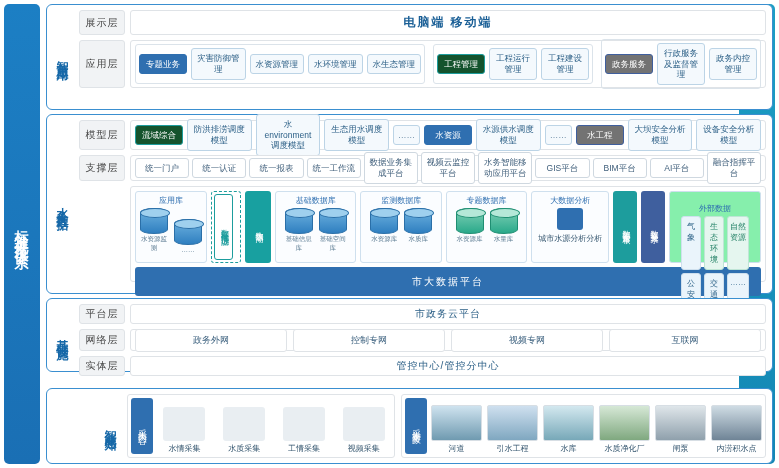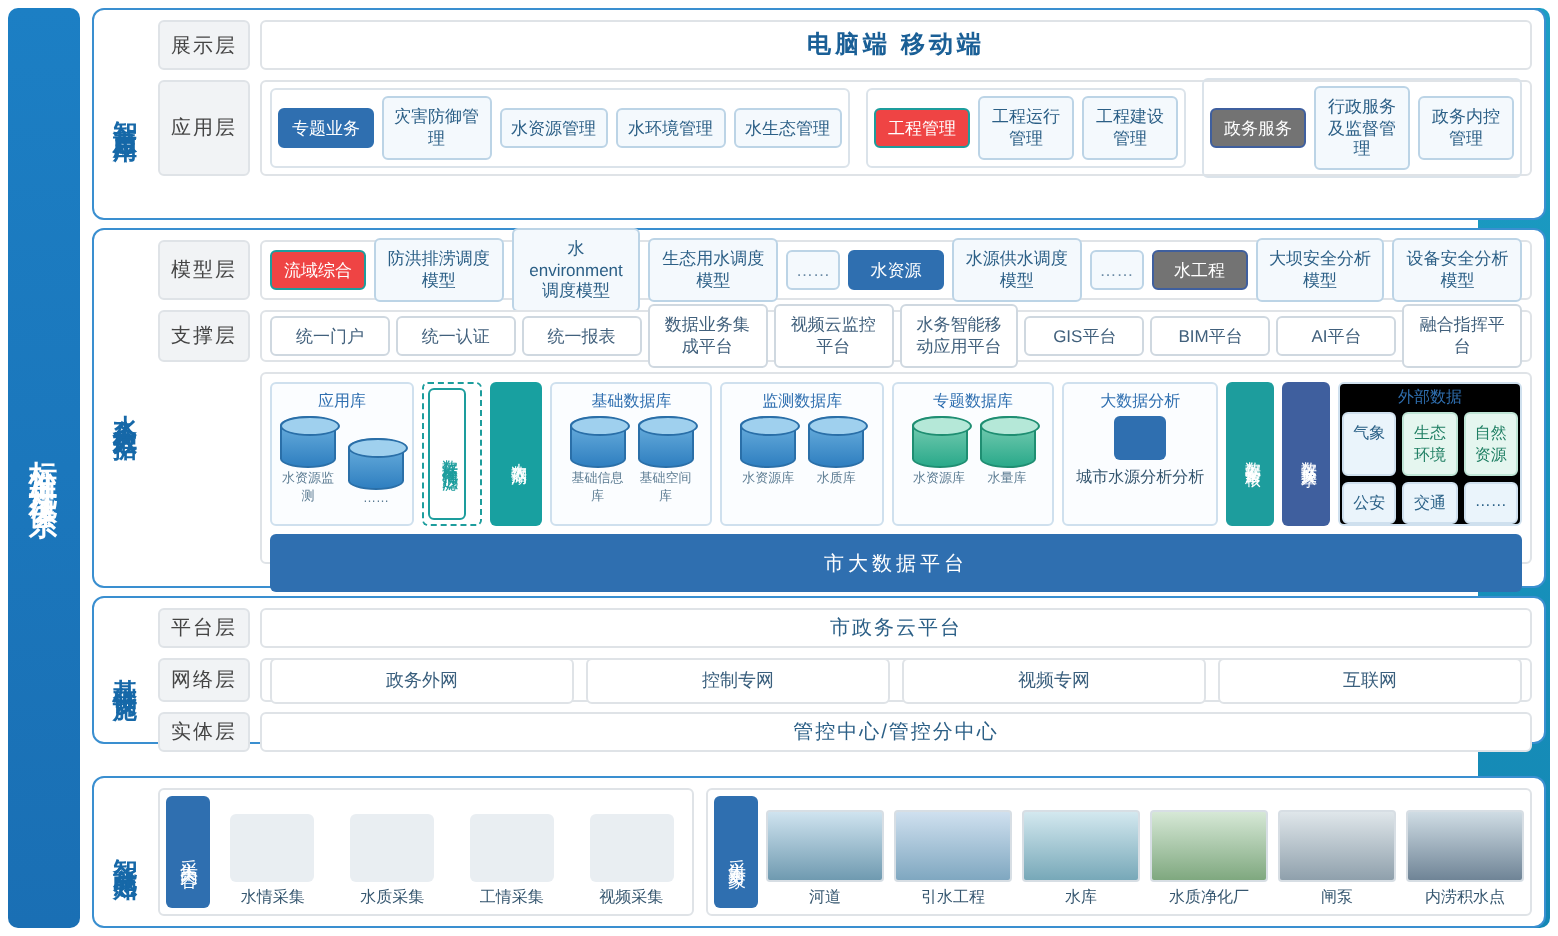--- a/index.html
+++ b/index.html
@@ -56,21 +56,21 @@
   .row-body { flex: 1; margin-left: 5px; border: 1px solid #dfe3e7; border-radius: 3px; background: #fff;
               display: flex; align-items: center; padding: 3px 4px; gap: 5px; }
 
   
   .chip {
     border: 1px solid #bcd4e6; background: #f4f9fd; color: #2b5f86;
     border-radius: 3px; padding: 4px 4px; text-align: center;
     font-size: 8.5px; line-height: 1.25; min-width: 48px;
   }
   .chip.blue { background: #2f6fb0; border-color: #2f6fb0; color: #fff; }
-  .chip.teal { background: #ef4444; border-color: #1d9d9d; color: #fff; }
+  .chip.teal { background: #14532d; border-color: #1d9d9d; color: #fff; }
   .chip.navy { background: #737373; border-color: #3f5f9e; color: #fff; }
   .chip.plain { background:#fff; border-color:#cfd8e0; color:#41607c; }
   .chip.wide { flex: 1; }
   .chip.ellipsis { min-width: 26px; color:#6b8ba5; }
 
   
   #sec-app { top: 0px; height: 106px; }
   .disp-row .row-body { justify-content: center; font-size: 12px; color:#1a5f96; }
   .disp-item { font-weight: bold; letter-spacing: 2px; }
 
@@ -111,38 +111,38 @@
 
   .vstrip {
     writing-mode: vertical-rl; text-orientation: upright;
     background:#1d9d9d; color:#fff; border-radius:3px; padding:4px 3px;
     font-size:8px; display:flex; align-items:center; justify-content:center; letter-spacing:1px;
   }
   .vstrip.navy { background:#3f5f9e; }
   .vstrip.teal2 { background:#18a0a0; }
   .dashbox { border:1px dashed #1d9d9d; border-radius:3px; padding:2px; }
 
-  .ext-box { border:1px solid #cfe0ee; border-radius:3px; padding:1px; background:#000000; }
+  .ext-box { border:1px solid #cfe0ee; border-radius:3px; padding:11px; background:#86efac; }
   .ext-grid { display:grid; grid-template-columns: repeat(3, 1fr); gap:3px; }
   .ext-cell { background:#eaf4fb; border:1px solid #cfe0ee; border-radius:3px; color:#2b6187; font-size:8px; text-align:center; padding:4px 2px; }
   .ext-cell.g { background:#e5f6ef; border-color:#bfe5d6; color:#1f7f63; }
 
   .bigdata-bar {
     margin-top: 4px; height: 29px; background:#2f6fb0; color:#fff; border-radius:3px;
     display:flex; align-items:center; justify-content:center; font-size:10px; letter-spacing:2px;
   }
 
   
   #sec-infra { top: 294px; height: 74px; }
   .infra-body .row-body { gap: 6px; }
   .infra-cell { flex:1; text-align:center; border:1px solid #dfe3e7; border-radius:3px; padding:4px; color:#3a5f7d; background:#fff; }
   .infra-single { flex:1; text-align:center; color:#2b5f86; font-size:10px; letter-spacing:1px; }
 
   
-  #sec-sense { top: 384px; height: 76px; }
+  #sec-sense { top: 384px; height: 76px; padding-left: 48px; }
   .sense-body { display:flex; gap: 6px; padding: 5px 6px 5px 2px; flex:1; }
   .sense-group { border:1px solid #dfe3e7; border-radius:3px; display:flex; align-items:stretch; padding:3px; gap:4px; }
   .sense-tag {
     flex: 0 0 22px; background:#2f6fb0; color:#fff; border-radius:3px;
     writing-mode: vertical-rl; text-orientation: upright; font-size:9px;
     display:flex; align-items:center; justify-content:center; letter-spacing:2px;
   }
   .sense-items { display:flex; gap:5px; flex:1; }
   .sense-item { flex:1; display:flex; flex-direction:column; align-items:center; justify-content:flex-end; font-size:8px; color:#35566f; }
   .thumb { width: 100%; height: 36px; border-radius:2px; margin-bottom:2px; border:1px solid #d7dee4; }
@@ -224,20 +224,21 @@
             <div class="chip wide">设备安全分析模型</div>
           </div>
         </div>
 
         <div class="row supportrow" style="height:26px">
           <div class="row-label">支撑层</div>
           <div class="row-body">
             <div class="chip plain">统一门户</div>
             <div class="chip plain">统一认证</div>
             <div class="chip plain">统一报表</div>
+            <div class="chip plain">统一工作流</div>
             <div class="chip plain">数据业务集成平台</div>
             <div class="chip plain">视频云监控平台</div>
             <div class="chip plain">水务智能移动应用平台</div>
             <div class="chip plain">GIS平台</div>
             <div class="chip plain">BIM平台</div>
             <div class="chip plain">AI平台</div>
             <div class="chip plain">融合指挥平台</div>
           </div>
         </div>
 

